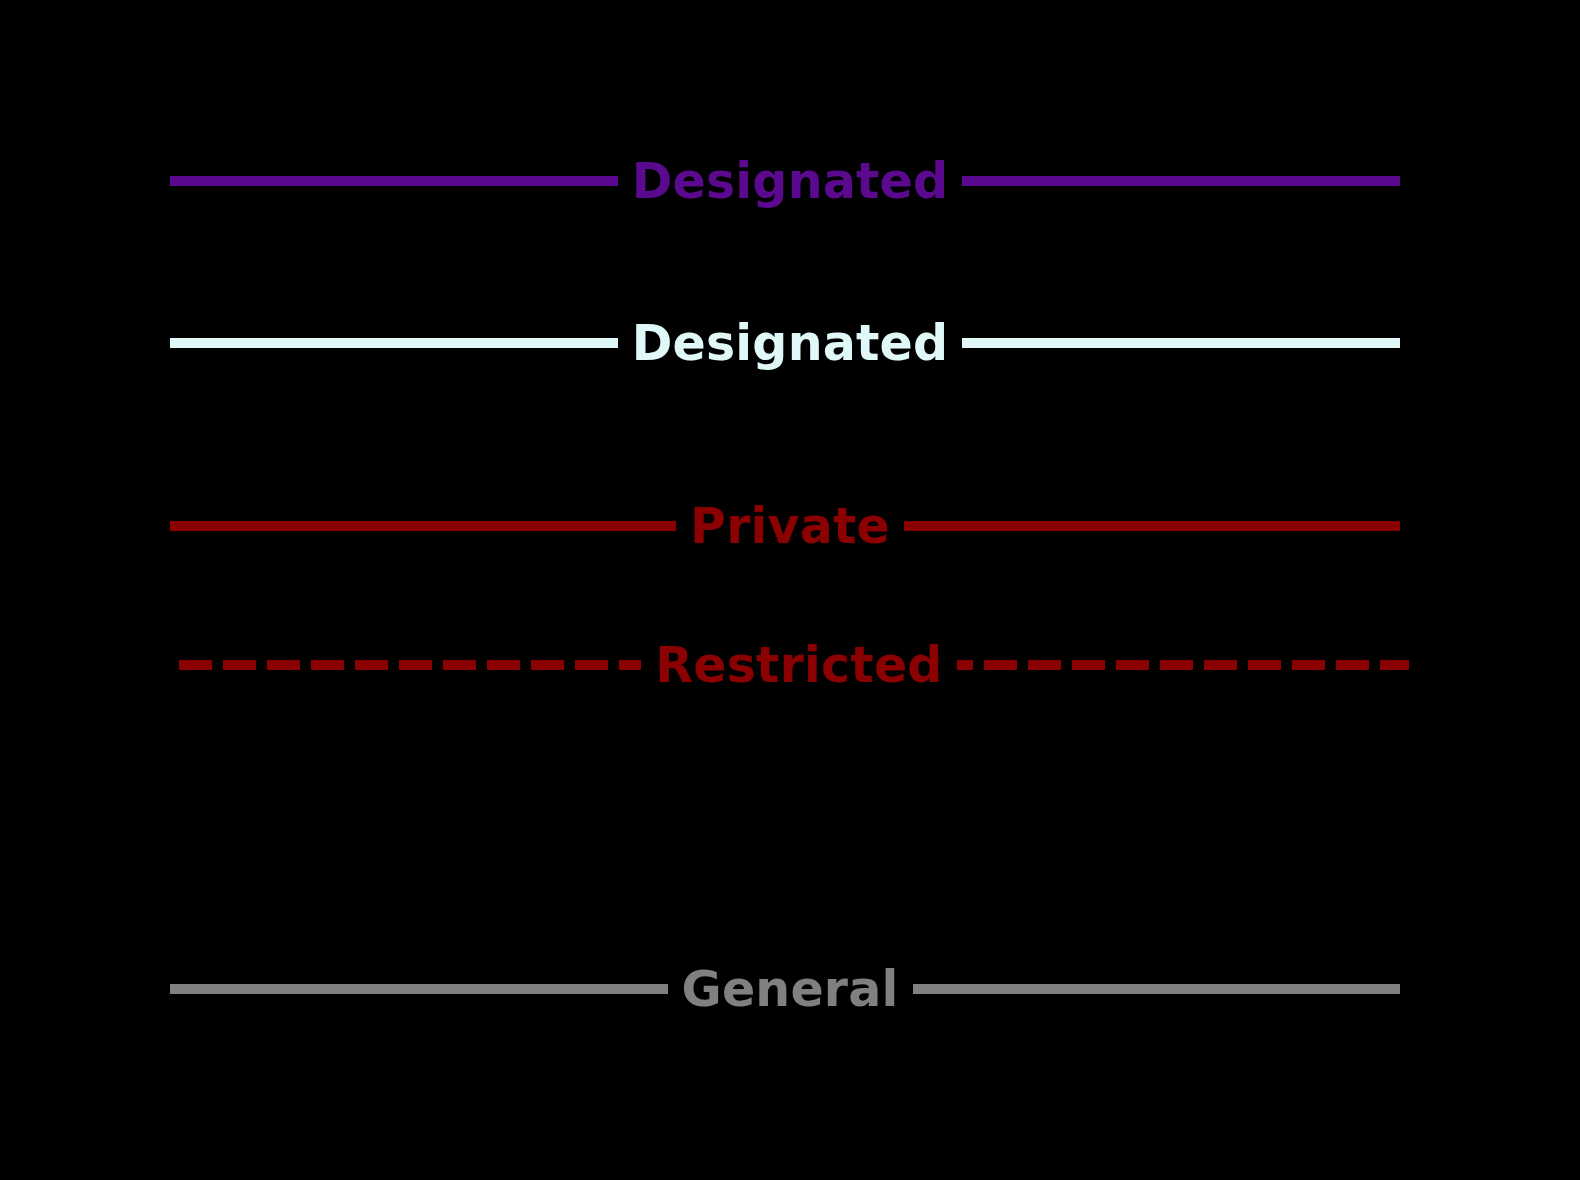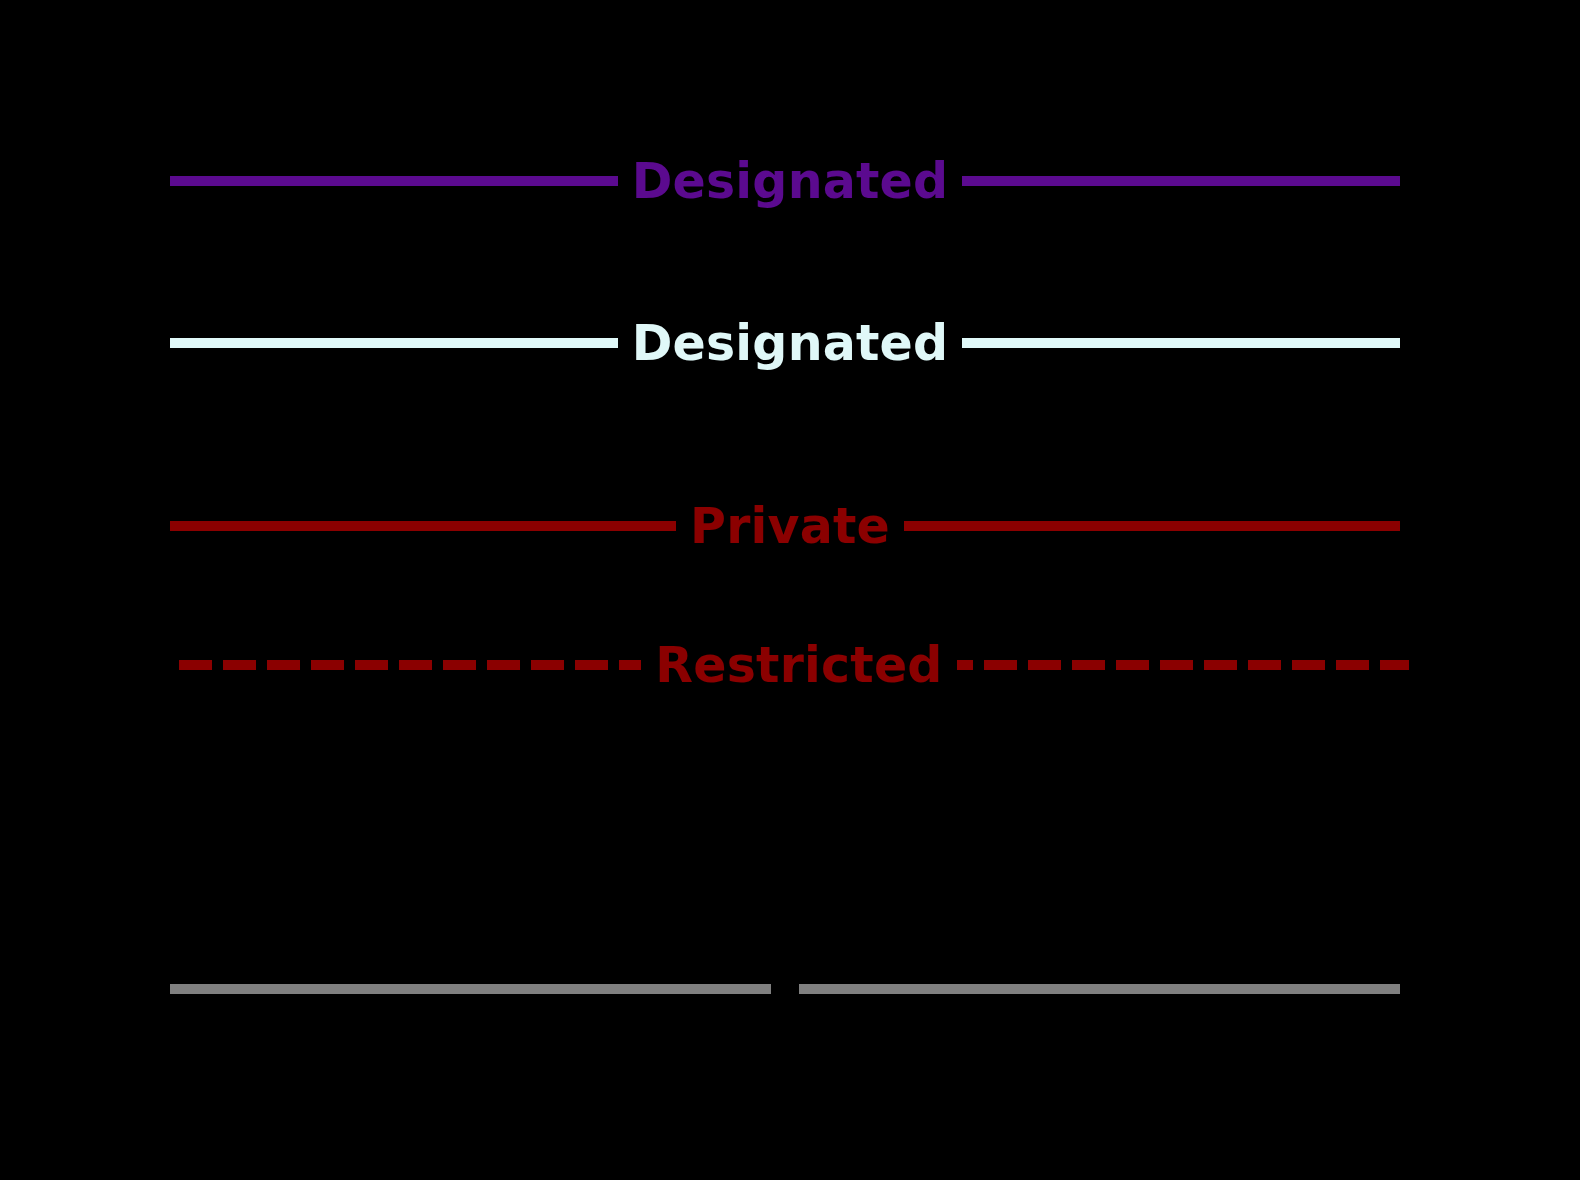--- a/index.html
+++ b/index.html
@@ -84,14 +84,15 @@
       <span class="legend-label" style="color: rgb(139, 0, 0);">Private</span>
     </div>
     <div class="legend-row" style="top: 635px; margin-left: 9px;">
       <div class="legend-line left dashed" style="height: 10px; background-image: repeating-linear-gradient(to right, rgb(139, 0, 0) 0px, rgb(139, 0, 0) 33px, rgba(0, 0, 0, 0) 33px, rgba(0, 0, 0, 0) 44px); background-size: 44px 10px; width: 601px;"></div>
       <div class="legend-line right dashed" style="height: 10px; right: 180px; background-image: repeating-linear-gradient(to right, rgb(139, 0, 0) 0px, rgb(139, 0, 0) 33px, rgba(0, 0, 0, 0) 33px, rgba(0, 0, 0, 0) 44px); background-size: 44px 10px; width: 601px;"></div>
       <span class="legend-label" style="color: rgb(139, 0, 0);">Restricted</span>
     </div>
     <div class="legend-row" style="top: 959px;">
       <div class="legend-line left solid" style="height: 10px; background: rgb(128, 128, 128); width: 601px;"></div>
       <div class="legend-line right solid" style="height: 10px; right: 180px; background: rgb(128, 128, 128); width: 601px;"></div>
+      <span class="legend-label" style="color: rgb(128, 128, 128);">General</span>
     </div>
   </div>
 
 </body></html>

